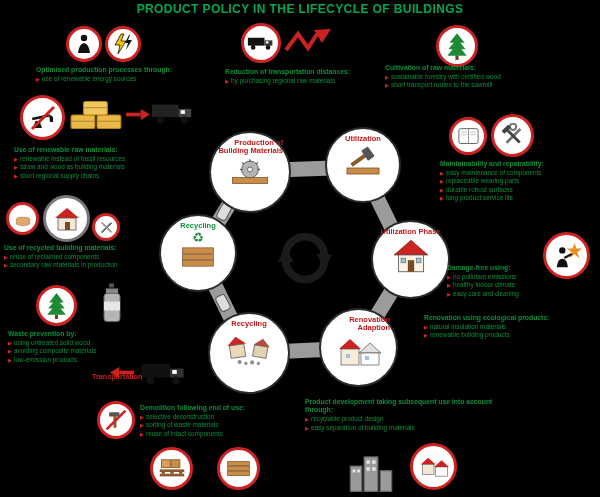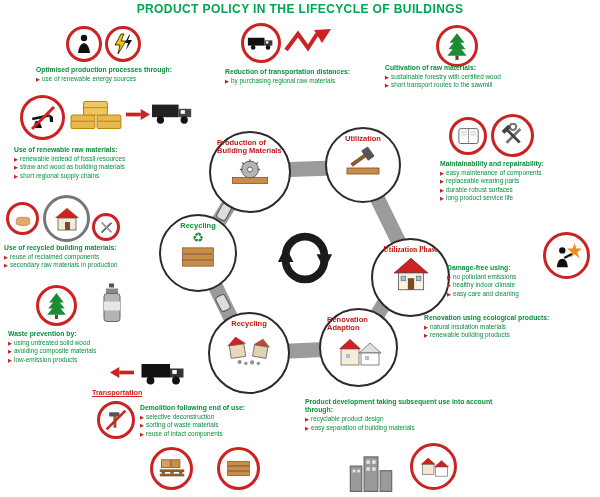--- a/index.html
+++ b/index.html
@@ -1,29 +1,29 @@
 <!DOCTYPE html>
 <html style="--title-green: #00a651; --text-green: #0a8f3c; --accent-red: #cc2222; --node-red: #c01818; --band-gray: #9b9b9b;"><head>
 <meta charset="utf-8">
 <style>
   :root{
     --title-green:#00a651; --text-green:#0a8f3c; --accent-red:#cc2222;
     --node-red:#c01818; --band-gray:#9b9b9b;
   }
   html,body{margin:0;padding:0;}
   body{font-family:"Liberation Sans", sans-serif; background:#e8e8e8;}
-  .canvas{position:relative;width:600px;height:497px;background:#ffffff;overflow:hidden;margin:0 auto;}
+  .canvas{position:relative;width:600px;height:497px;background:#000000;overflow:hidden;margin:0 auto;}
   .title{position:absolute;top:2px;left:0;right:0;text-align:center;font-weight:bold;
          font-size:12px;letter-spacing:.4px;color:var(--title-green,#00a651);z-index:4;}
   
   .band{position:absolute;left:150px;top:120px;z-index:1;}
   
   .node{position:absolute;border-radius:50%;background:#fff;border:2px solid #2b2b2b;
         box-sizing:border-box;display:flex;flex-direction:column;align-items:center;
-        padding-top:6px;text-align:left;z-index:2;}
+        padding-top:6px;text-align:right;z-index:2;}
   .node .nlabel{font-weight:bold;font-size:7.5px;line-height:1.12;color:var(--node-red,#c01818);padding:0 6px;}
   .node.green .nlabel{color:var(--text-green,#0a8f3c);}
   .node svg{margin-top:2px;}
   .recycle-glyph{color:#1d8a34;font-size:13px;line-height:1;margin-top:1px;}
   .center-arrows{position:absolute;left:274px;top:227px;width:62px;height:62px;z-index:2;}
   
   .cicon{position:absolute;border-radius:50%;background:#fff;border:3px solid var(--accent-red,#cc2222);
          box-sizing:border-box;display:flex;align-items:center;justify-content:center;z-index:3;}
   .cicon.gray{border-color:#777;}
   .flat-icon{position:absolute;z-index:3;}
@@ -78,21 +78,21 @@
     <div class="nlabel">Utilization</div>
     <svg width="44" height="32" viewBox="0 0 44 32">
       <rect x="6" y="23" width="32" height="6" fill="#c98d47" stroke="#7a4a21" stroke-width="0.8"></rect>
       <g transform="rotate(-35 22 12)">
         <rect x="8" y="10" width="18" height="4" fill="#8a5a2b"></rect>
         <rect x="24" y="6" width="8" height="12" rx="1" fill="#555"></rect>
       </g>
     </svg>
   </div>
 
-  <div class="node" style="left:371px;top:238px;width:79px;height:79px;font-family:Liberation Serif, serif;">
+  <div class="node" style="left:371px;top:220px;width:79px;height:79px;">
     <div class="nlabel">Utilization Phase</div>
     <svg width="42" height="36" viewBox="0 0 40 34">
       <polygon points="20,2 4,16 36,16" fill="#cc2222" stroke="#7a1a1a" stroke-width="0.7"></polygon>
       <rect x="8" y="16" width="24" height="16" fill="#faf3e6" stroke="#555" stroke-width="0.8"></rect>
       <rect x="17" y="21" width="6" height="11" fill="#7a4a21"></rect>
       <rect x="10.5" y="19" width="4.5" height="4.5" fill="#9cc4e0" stroke="#555" stroke-width="0.5"></rect>
       <rect x="25" y="19" width="4.5" height="4.5" fill="#9cc4e0" stroke="#555" stroke-width="0.5"></rect>
     </svg>
   </div>
 
@@ -312,21 +312,21 @@
     <polygon points="10,1 0,7 10,13" fill="#cc2222"></polygon>
       <rect x="10" y="5" width="16" height="4" fill="#cc2222"></rect>
   </svg>
   <svg class="flat-icon" style="left:136px;top:358px;" width="56" height="30" viewBox="0 0 32 20">
     <rect x="1" y="4" width="19" height="9" fill="#111"></rect>
     <rect x="20" y="7" width="9" height="6" fill="#333"></rect>
     <rect x="21.5" y="8" width="3" height="2.6" fill="#fff"></rect>
     <circle cx="7" cy="15" r="2.6" fill="#111"></circle>
       <circle cx="24" cy="15" r="2.6" fill="#111"></circle>
   </svg>
-  <div class="red-label" style="left:92px;top:388px;width:92px;text-decoration:underline;">Transportation</div>
+  <div class="red-label" style="left:92px;top:372px;width:92px;">Transportation</div>
 
   <div class="cicon" style="left:97px;top:401px;width:38px;height:38px;">
     <svg width="24" height="24" viewBox="0 0 28 28">
       <rect x="6" y="5" width="12" height="5" rx="1" fill="#555"></rect>
       <rect x="11" y="9" width="3.5" height="14" fill="#8a5a2b"></rect>
       <line x1="3" y1="25" x2="25" y2="3" stroke="#cc2222" stroke-width="3"></line>
     </svg>
   </div>
   <div class="ann" style="left:140px;top:404px;width:165px;">
     <div class="heading">Demolition following end of use:</div>

